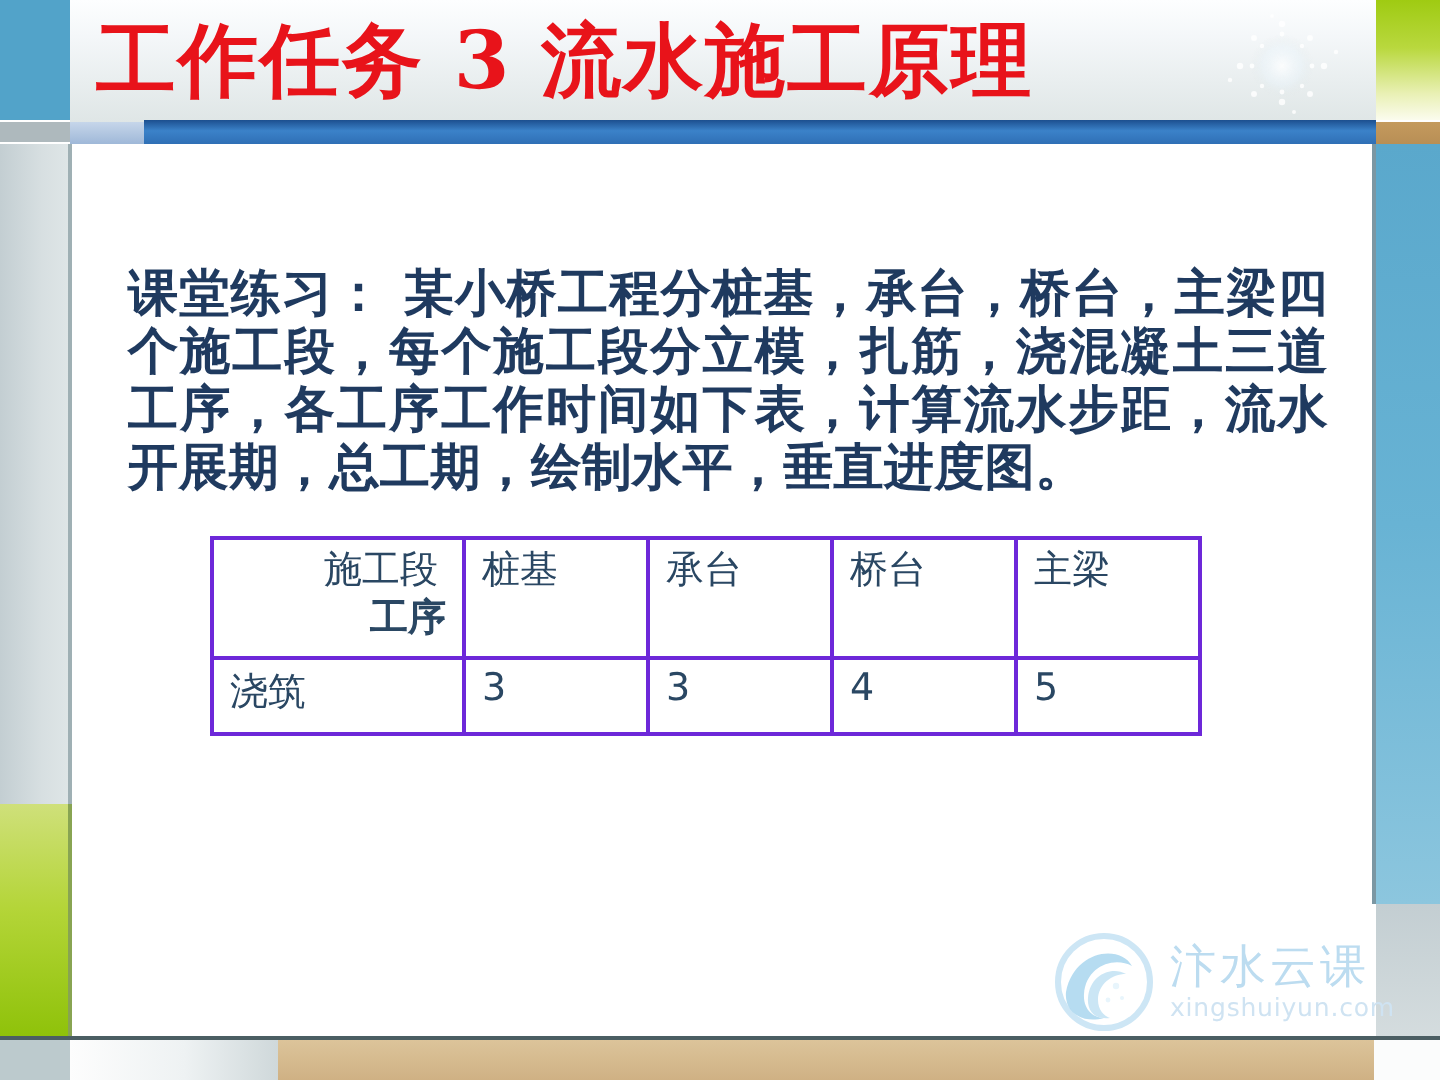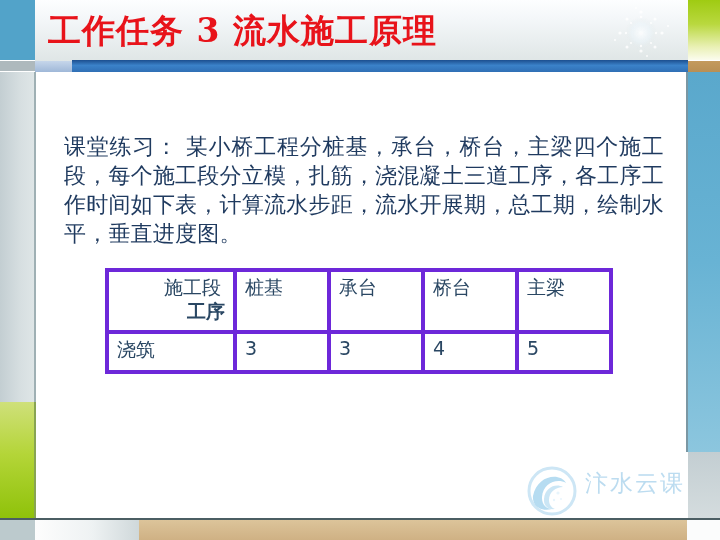--- a/index.html
+++ b/index.html
@@ -114,55 +114,56 @@
   .title {
     position: absolute;
     left: 48px;
     top: 6px;
     width: 560px;
     height: 50px;
     line-height: 50px;
     color: #e8131a;
     font-family: "DejaVu Serif", "Liberation Serif", serif;
     font-weight: bold;
-    font-size: 33px;
+    font-size: 40px;
     letter-spacing: 1px;
     white-space: nowrap;
   }
 
   
   .content {
     position: absolute;
     left: 64px;
     top: 132px;
     width: 600px;
   }
   .para {
     color: #1f3a5f;
-    font-size: 22px;
+    font-size: 25px;
     line-height: 29px;
     letter-spacing: .2px;
     text-align: justify;
     font-family: "DejaVu Sans","Liberation Sans", sans-serif;
+    font-weight: bold;
   }
 
   
   .tbl-wrap {
     position: absolute;
     left: 105px;
     top: 268px;
   }
   table.grid {
     border-collapse: collapse;
     color: #2a4763;
     font-size: 19px;
     font-family: "DejaVu Sans","Liberation Sans", sans-serif;
   }
   table.grid td, table.grid th {
-    border: 4px solid #6d28d9;
+    border: 2px solid #6d28d9;
     padding: 3px 8px;
     vertical-align: top;
     font-weight: normal;
     text-align: left;
   }
   .col-head { width: 108px; }
   .col-data { width: 74px; }
   .hdr-row td { height: 52px; }
   .body-row td { height: 30px; vertical-align: middle; }
   .corner {
@@ -297,15 +298,16 @@
   <div class="watermark">
     <svg class="wm-logo" viewBox="0 0 50 50">
       <circle cx="25" cy="25" r="23" fill="none" stroke="#cde6f5" stroke-width="3"></circle>
       <path d="M6 30 C10 9, 33 6, 39 17 C30 12, 16 17, 15 31 C14.5 39, 20 43, 25 43 C14 46, 5 40, 6 30 Z" fill="#a9d6ee" opacity=".85"></path>
       <path d="M17 33 C18 21, 29 17, 36 21 C29 21, 22 26, 22 34 C22 39, 25 42, 28 43 C20 44, 16.5 39, 17 33 Z" fill="#c5e3f4" opacity=".9"></path>
       <circle cx="31" cy="27" r="1.6" fill="#e8f5fc"></circle>
       <circle cx="27" cy="34" r="1.2" fill="#e8f5fc"></circle>
       <circle cx="34" cy="33" r="1" fill="#e8f5fc"></circle>
     </svg>
     <div class="wm-cn">汴水云课</div>
+    <div class="wm-en">xingshuiyun.com</div>
   </div>
 
 </div>
 
 </body></html>

